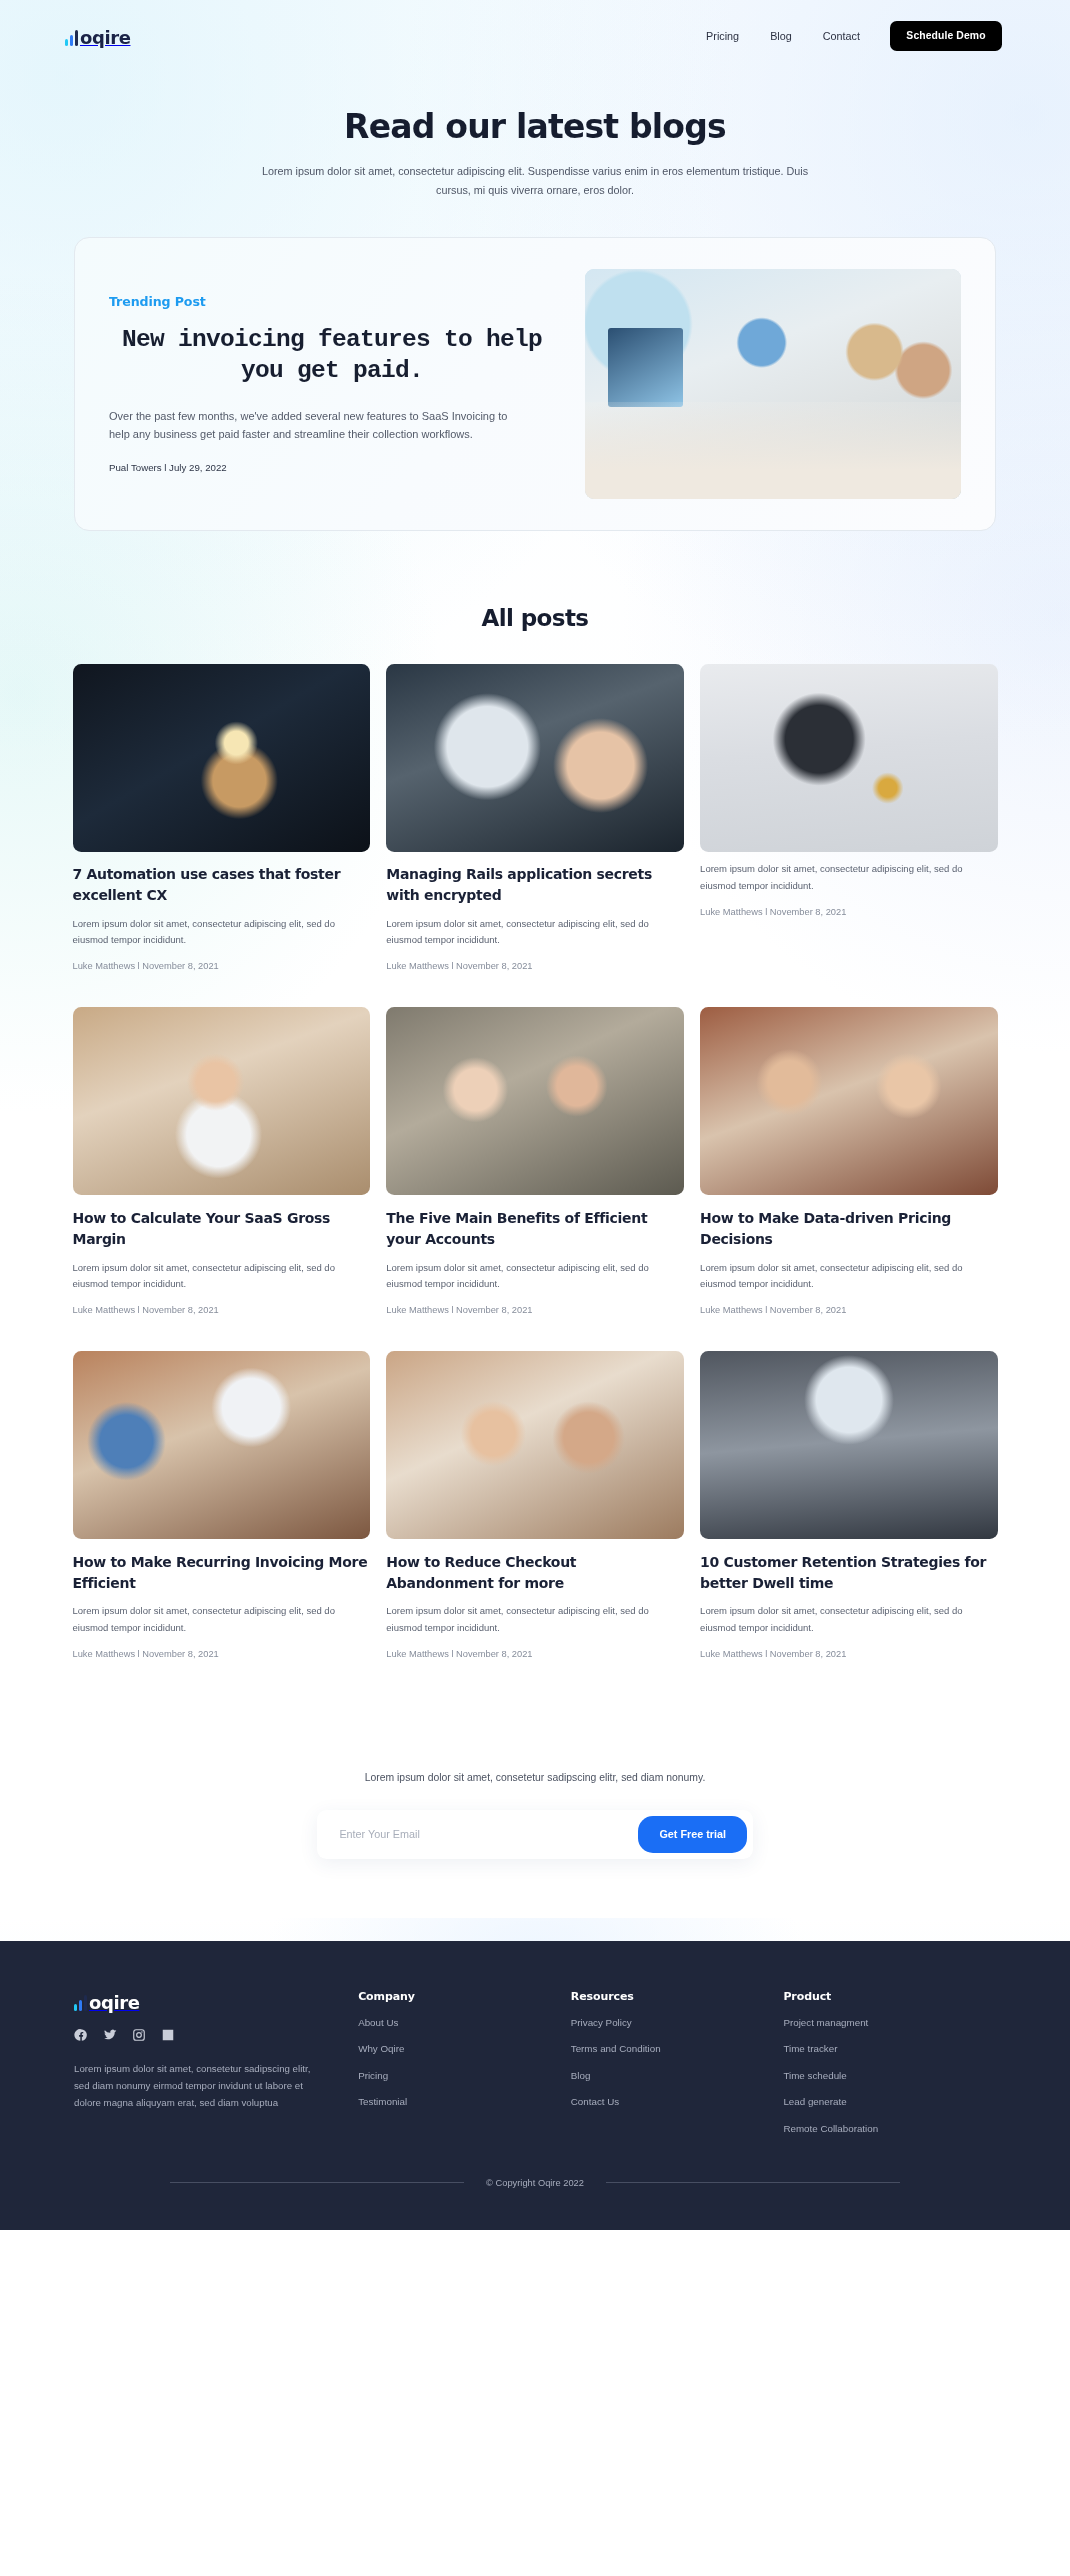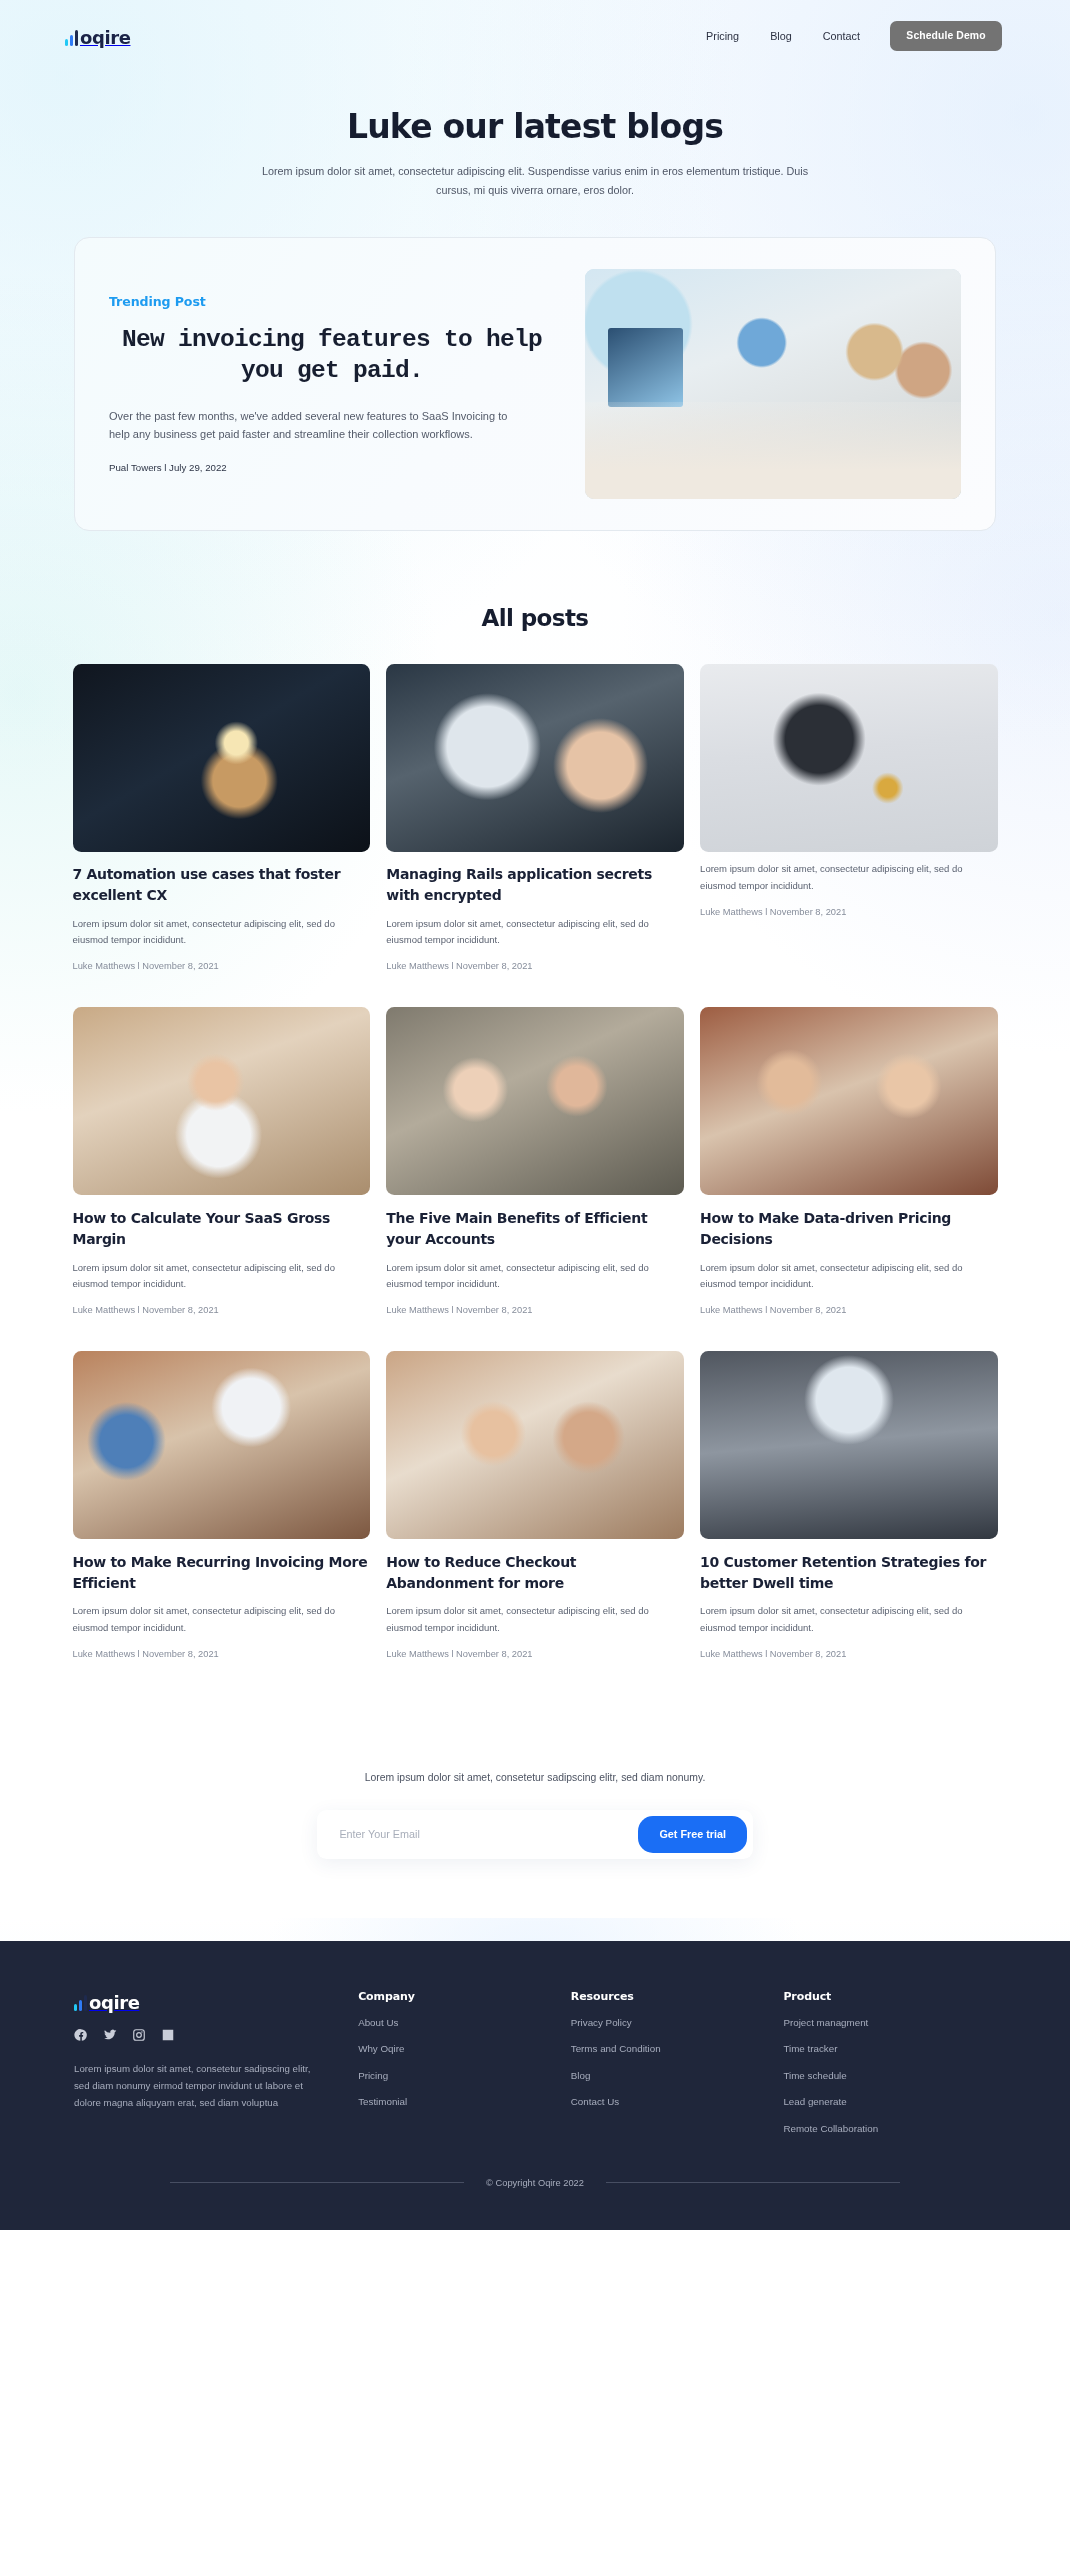--- a/index.html
+++ b/index.html
@@ -44,21 +44,21 @@
   .logo-bars i { display:block; width:3px; border-radius:1.5px; }
   .lb1 { height:6.7px;  background:#22c8f5; }
   .lb2 { height:11px; background:#2f7bf6; }
   .lb3 { height:15.6px; background:#1e2a4f; }
   .logo-word { font-size:18px; font-weight:700; letter-spacing:-0.4px; color:#1b2347;
                font-family:"DejaVu Sans", sans-serif; line-height:1; }
   .nav-spacer { flex:1; }
   .nav-links { display:flex; align-items:center; gap:31px; margin-right:30px; }
   .nav-links a { color:#2c3142; font-size:10.8px; text-decoration:none; }
   .btn-demo {
-    background:#737373; color:#fff; font-size:10.4px; font-weight:700;
+    background:#000000; color:#fff; font-size:10.4px; font-weight:700;
     border:none; border-radius:6.7px; padding:0 16.4px; height:30px; cursor:pointer;
     letter-spacing:0.1px;
   }
 
   
   .hero { text-align:center; padding-top:36px; }
   .hero h1 {
     font-family:"DejaVu Sans", sans-serif;
     font-size:33px; font-weight:700; letter-spacing:-0.8px; color:#161d2f;
   }
@@ -229,21 +229,21 @@
       <span class="nav-spacer"></span>
       <nav class="nav-links">
         <a href="#">Pricing</a>
         <a href="#">Blog</a>
         <a href="#">Contact</a>
       </nav>
       <button class="btn-demo">Schedule Demo</button>
     </header>
 
     <section class="hero">
-      <h1>Luke our latest blogs</h1>
+      <h1>Read our latest blogs</h1>
       <p>Lorem ipsum dolor sit amet, consectetur adipiscing elit. Suspendisse varius enim in eros elementum tristique. Duis cursus, mi quis viverra ornare, eros dolor.</p>
     </section>
 
     <section class="trending-wrap">
       <article class="trending">
         <div class="trend-left">
           <div class="trend-tag">Trending Post</div>
           <h2 class="trend-title">New invoicing features to help you get paid.</h2>
           <p class="trend-desc">Over the past few months, we've added several new features to SaaS Invoicing to help any business get paid faster and streamline their collection workflows.</p>
           <div class="trend-meta">Pual Towers l  July 29, 2022</div>

